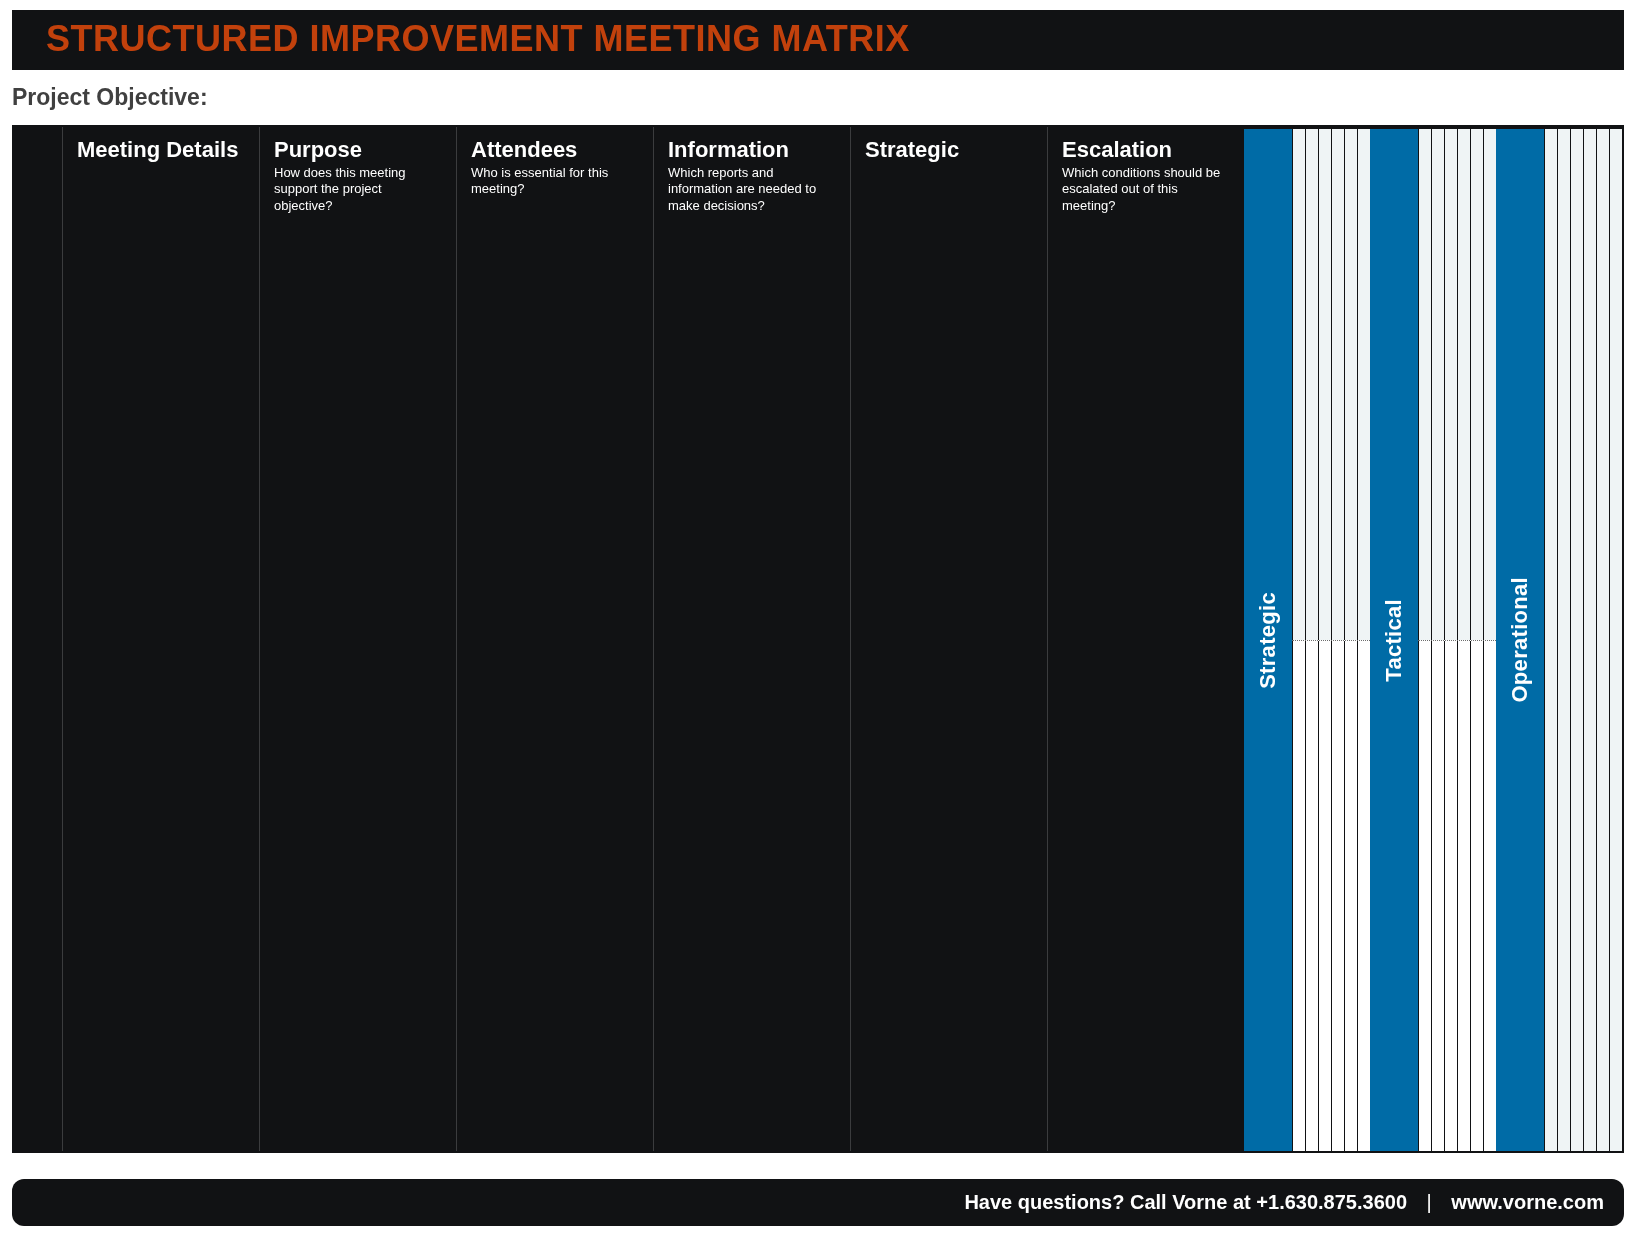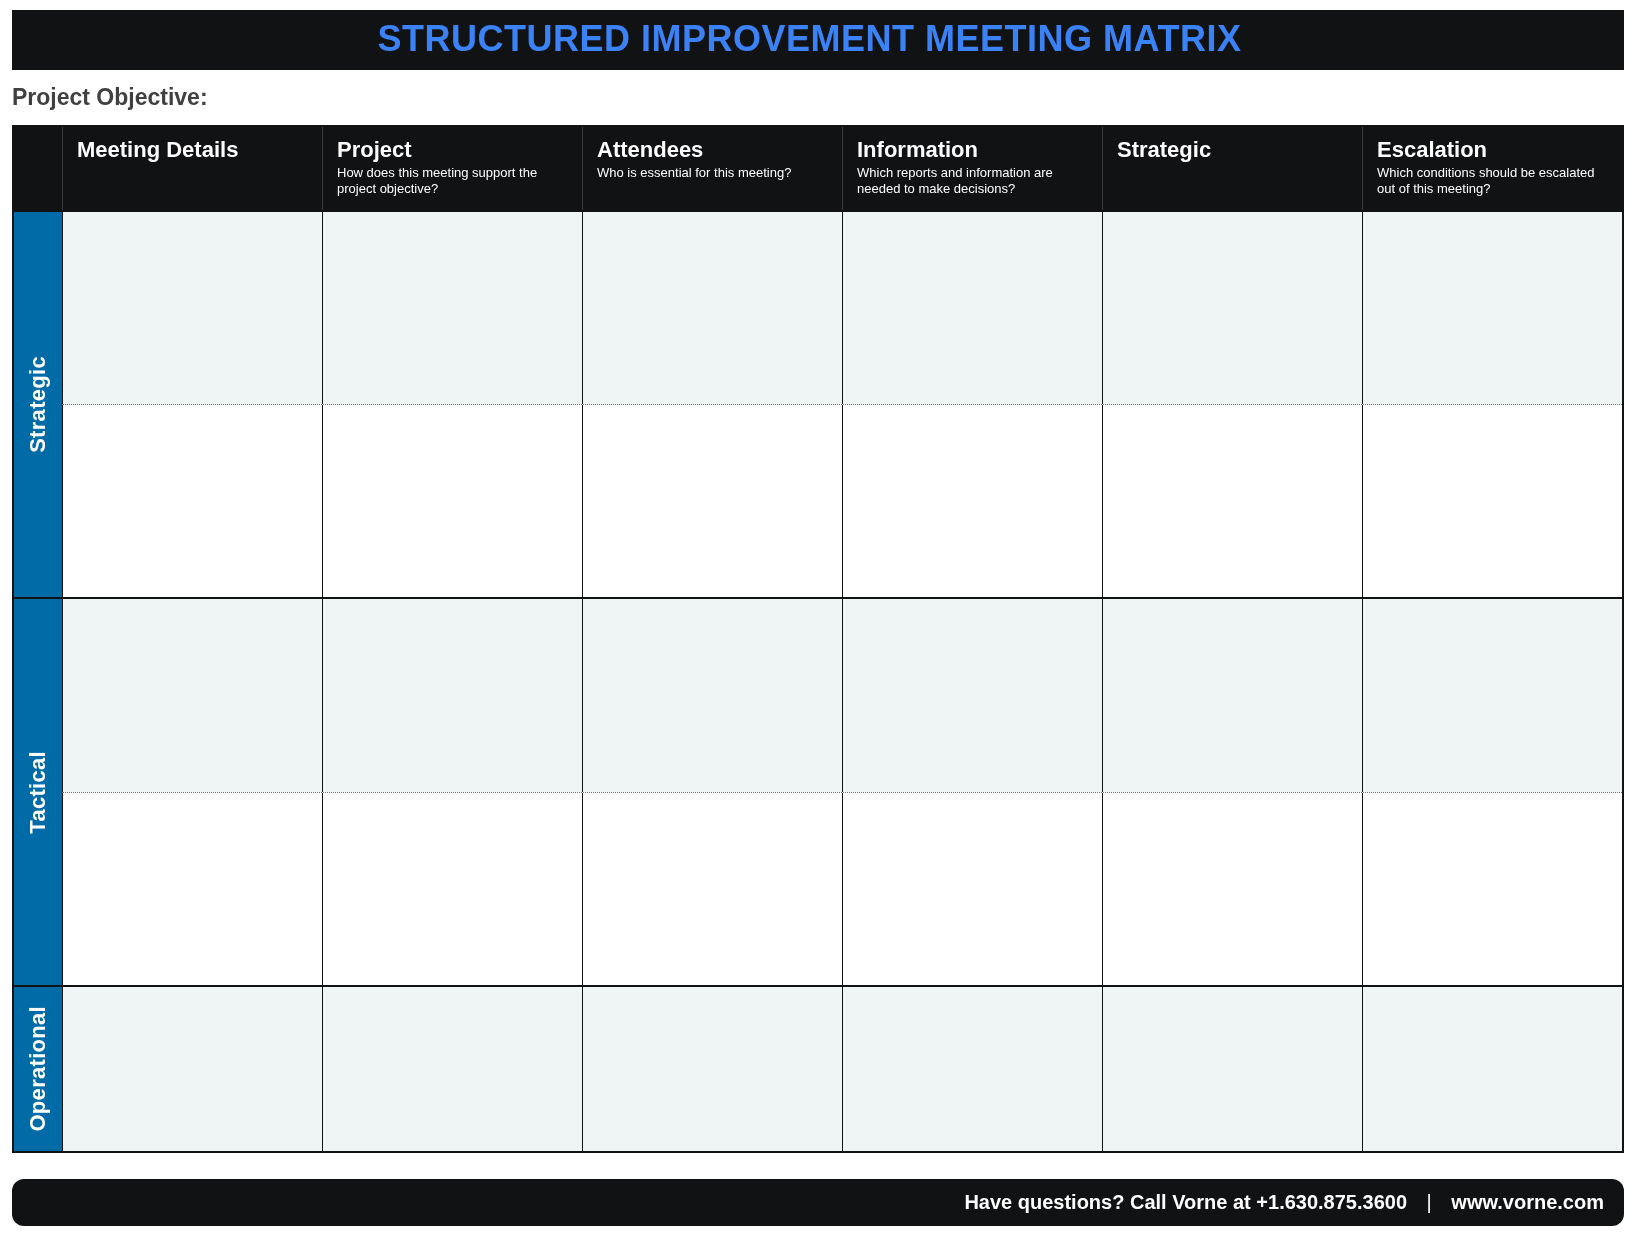--- a/index.html
+++ b/index.html
@@ -7,23 +7,22 @@
     font-family: "Helvetica Neue", Arial, sans-serif;
     background: #ffffff;
     width: 1636px;
     height: 1241px;
     padding: 10px 12px 15px 12px;
     display: flex;
     flex-direction: column;
   }
   .banner {
     background: #111214;
-    color: #3b82f6;
-    padding: 8px 18px 10px 1px;
-    text-align: center;
+    color: #c2410c;
+    padding: 8px 18px 10px 34px;
   }
   .banner h1 {
     font-family: "Arial Narrow", "Helvetica Neue Condensed", Arial, sans-serif;
     font-stretch: condensed;
     font-weight: 800;
     letter-spacing: 0.5px;
     font-size: 36px;
     text-transform: uppercase;
   }
   .objective {
@@ -34,21 +33,21 @@
     font-stretch: condensed;
     font-weight: 700;
     font-size: 23px;
     color: #404040;
   }
 
   
   .matrix {
     flex: 1;
     display: flex;
-    flex-direction: column;
+    flex-direction: row;
     border-top: 2px solid #111214;
     border-left: 2px solid #111214;
     border-right: 2px solid #111214;
     border-bottom: 2px solid #111214;
     min-height: 0;
   }
   .matrix-header {
     display: flex;
     background: #111214;
     color: #fff;
@@ -157,21 +156,21 @@
 
 <div class="matrix">
 
   <div class="matrix-header">
     <div class="stub"></div>
     <div class="head-cell">
       <div class="head-title">Meeting Details</div>
       <div class="head-sub"></div>
     </div>
     <div class="head-cell">
-      <div class="head-title">Project</div>
+      <div class="head-title">Purpose</div>
       <div class="head-sub">How does this meeting support the project objective?</div>
     </div>
     <div class="head-cell">
       <div class="head-title">Attendees</div>
       <div class="head-sub">Who is essential for this meeting?</div>
     </div>
     <div class="head-cell">
       <div class="head-title">Information</div>
       <div class="head-sub">Which reports and information are needed to make decisions?</div>
     </div>

